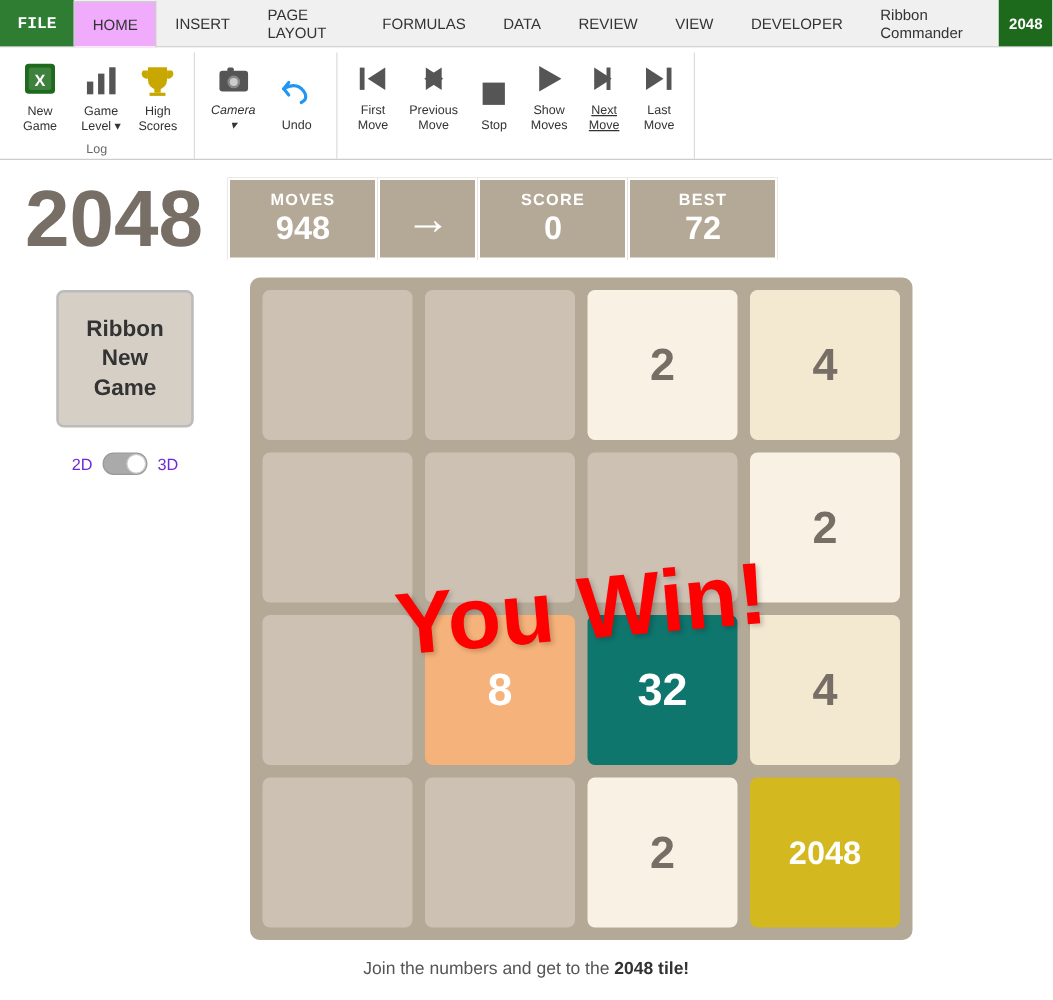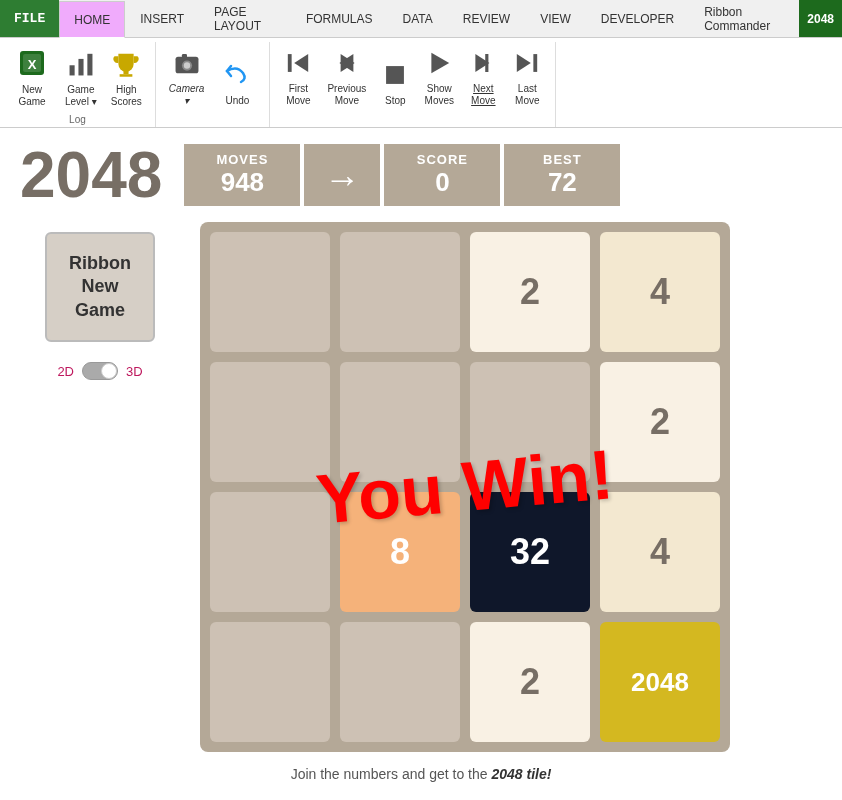--- a/index.html
+++ b/index.html
@@ -186,21 +186,21 @@
       text-align: center;
       cursor: pointer;
       line-height: 1.3;
     }
 
     .toggle-row {
       display: flex;
       align-items: center;
       gap: 8px;
       font-size: 13px;
-      color: #be185d;
+      color: #6d28d9;
     }
     .toggle {
       width: 36px;
       height: 18px;
       background: #aaa;
       border-radius: 9px;
       position: relative;
       cursor: pointer;
       border: 1px solid #999;
     }
@@ -238,21 +238,21 @@
       align-items: center;
       justify-content: center;
       font-size: 36px;
       font-weight: bold;
       color: #776e65;
     }
     .tile-empty { background: #cdc1b4; }
     .tile-2 { background: #f9f1e4; color: #776e65; }
     .tile-4 { background: #f3e8d0; color: #776e65; }
     .tile-8 { background: #f5b27a; color: #fff; }
-    .tile-32 { background: #0f172a; color: #fff; }
+    .tile-32 { background: #0f766e; color: #fff; }
     .tile-2048 { background: #d4b820; color: #fff; font-size: 26px; }
 
     
     .win-overlay {
       position: absolute;
       top: 0; left: 0; right: 0; bottom: 0;
       display: flex;
       align-items: center;
       justify-content: center;
       pointer-events: none;
@@ -266,21 +266,21 @@
       transform: rotate(-5deg);
     }
 
     
     .footer-text {
       text-align: center;
       font-size: 14px;
       color: #555;
       margin-top: 14px;
     }
-    .footer-text strong { color: #333; font-style: italic; }
+    .footer-text strong { color: #333; }
 
     
     .top-bar {
       background: #f0f0f0;
       display: flex;
       border-bottom: 1px solid #ccc;
     }
     .file-btn {
       background: #2e7d32;
       color: white;

